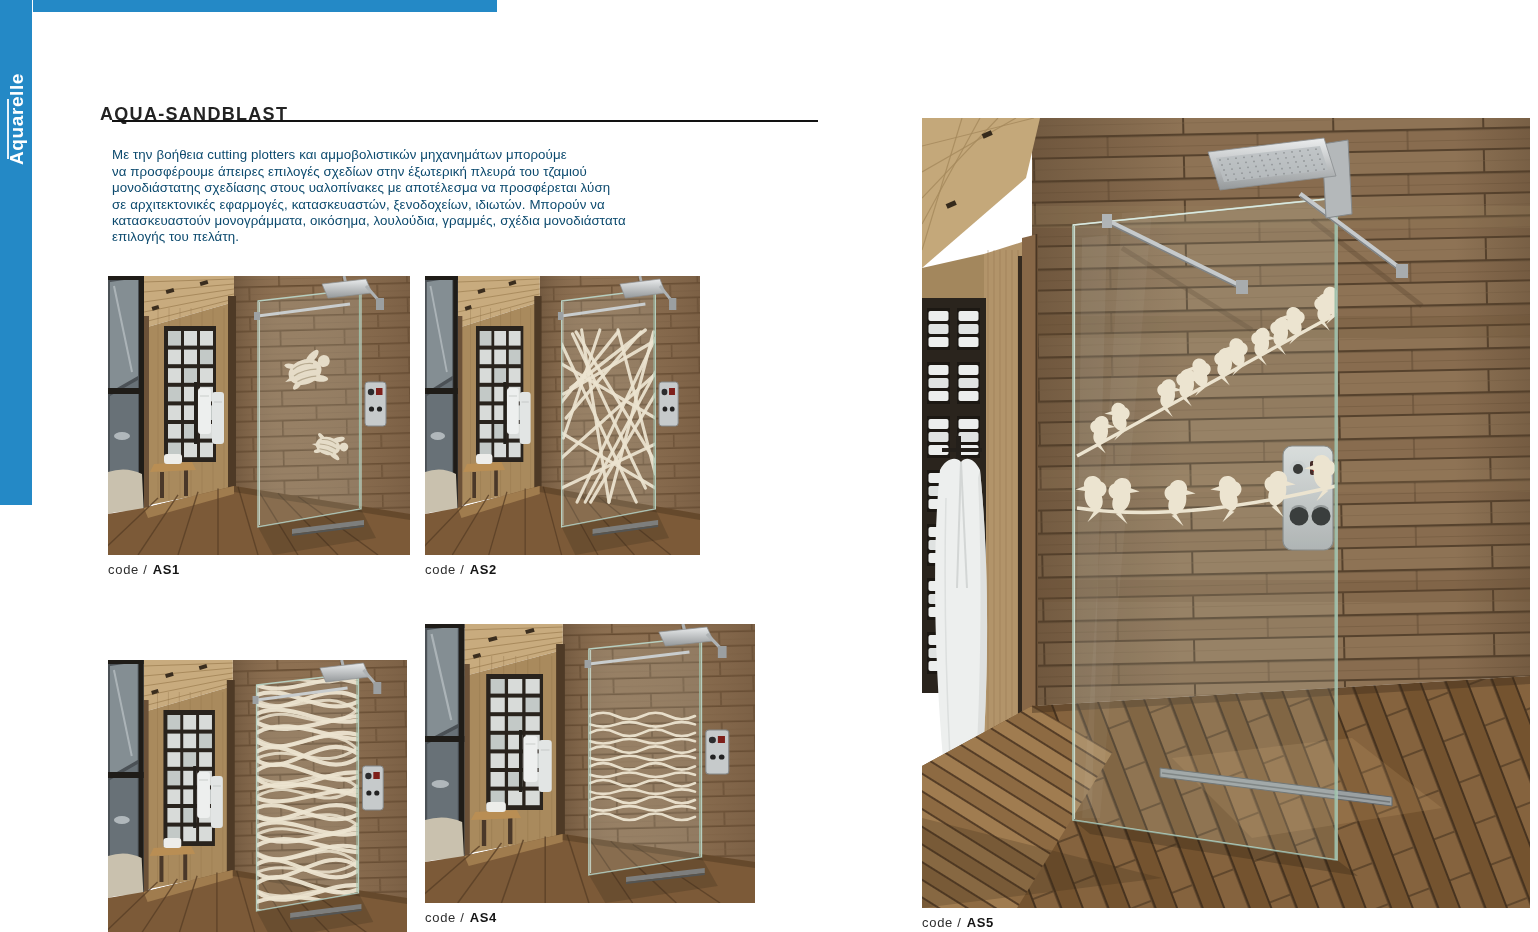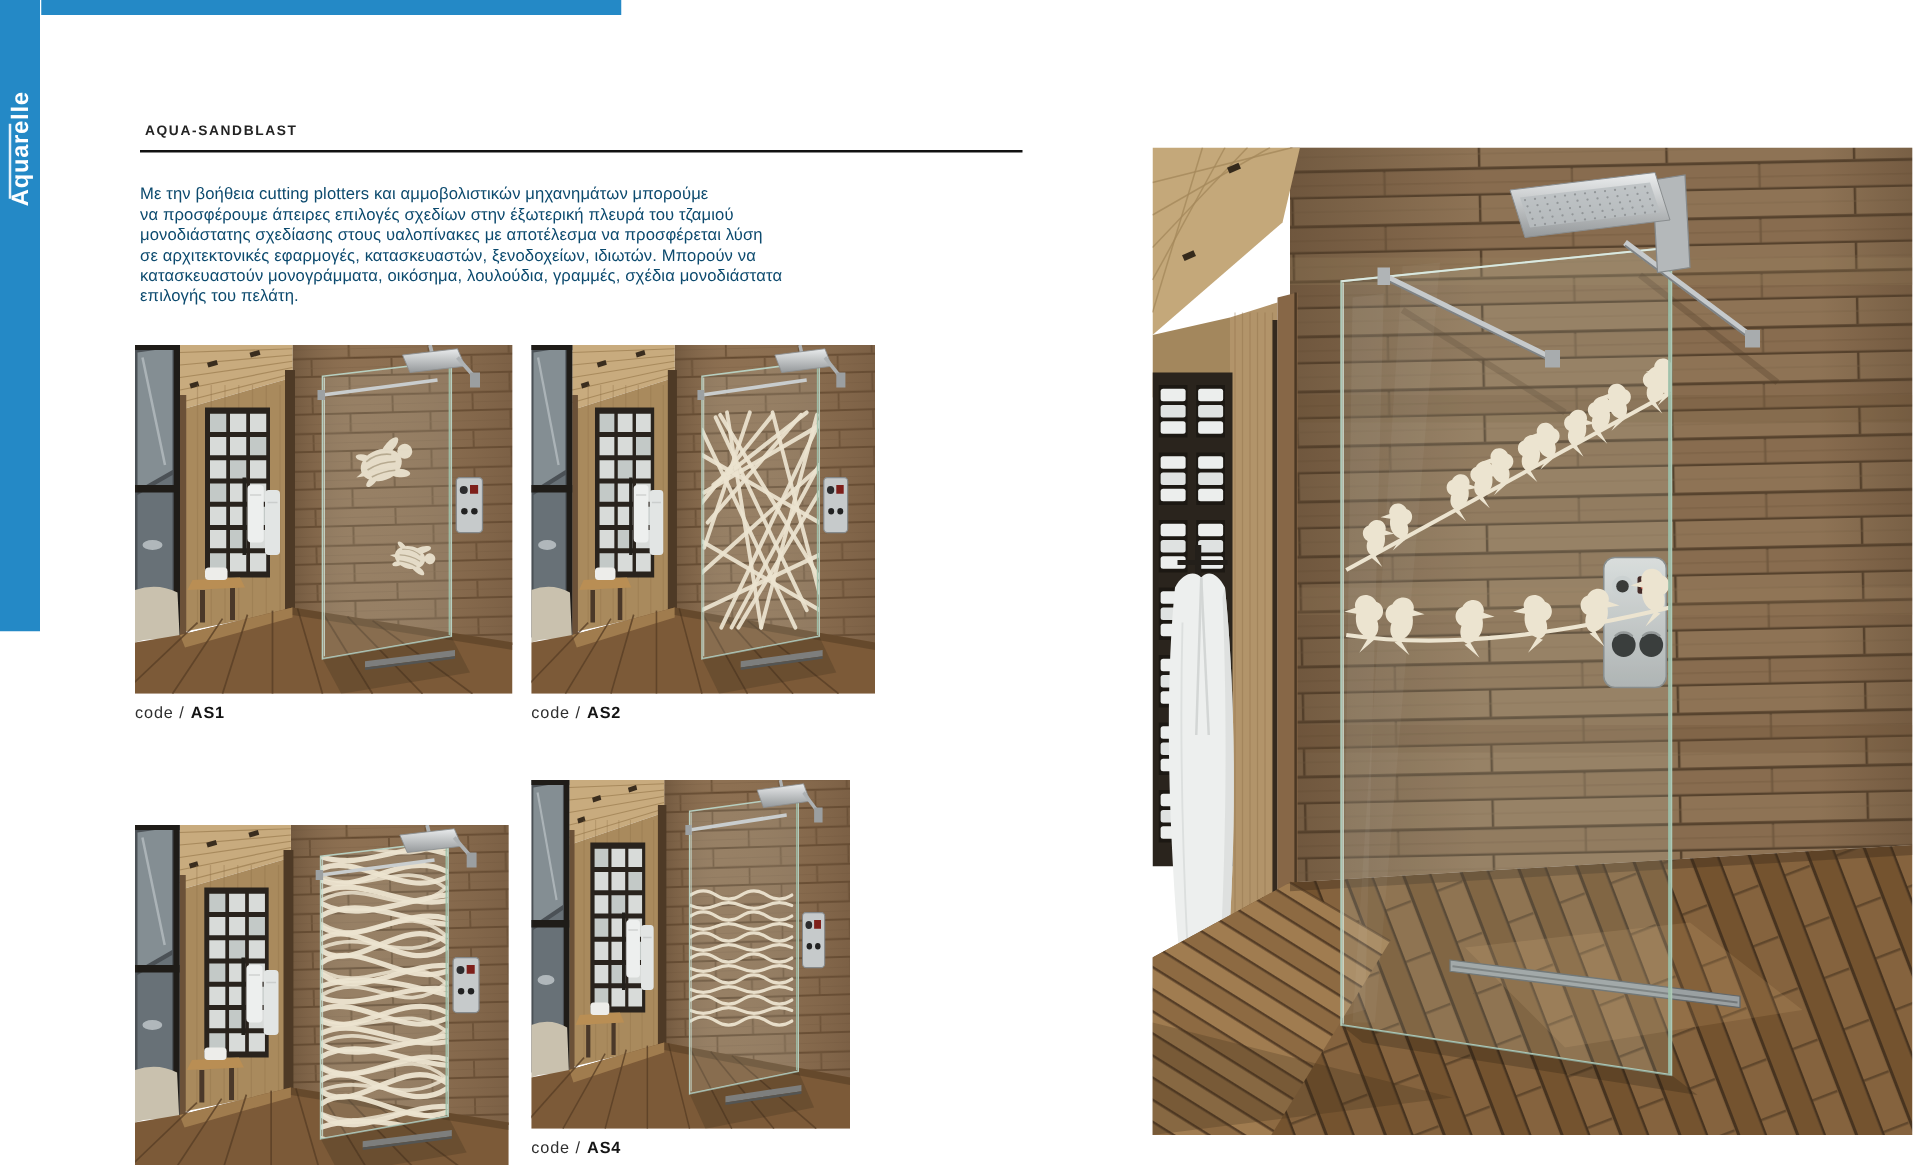--- a/index.html
+++ b/index.html
@@ -7,39 +7,39 @@
   .page{position:relative;width:1538px;height:932px;background:#fff;}
 
   
   .sidebar{position:absolute;left:0;top:0;width:32px;height:505px;background:#2489c6;}
   .topbar{position:absolute;left:33px;top:0;width:464px;height:12px;background:#2489c6;}
   .brand-text{position:absolute;left:6px;top:165px;transform-origin:0 0;transform:rotate(-90deg);
       font-size:19px;font-weight:bold;color:#ffffff;letter-spacing:0.6px;white-space:nowrap;}
   .brand-underline{position:absolute;left:7px;top:99px;width:1.8px;height:60px;background:#ffffff;opacity:.9;}
 
   
-  .title{position:absolute;left:116px;top:92px;font-size:11px;font-weight:bold;letter-spacing:1.3px;color:#232323;}
+  .title{position:absolute;left:100px;top:92px;font-size:18px;font-weight:bold;letter-spacing:1.3px;color:#232323;}
   .divider{position:absolute;left:112px;top:120px;width:706px;height:2px;background:#121212;}
   .desc{position:absolute;left:112px;top:134px;width:680px;font-size:13.3px;line-height:16.4px;
       color:#0c4a6e;white-space:pre-line;letter-spacing:0.1px;}
 
   
   .prod{position:absolute;margin:0;padding:0;}
   .prod .scene{width:100%;}
   .prod .scene svg{display:block;width:100%;height:100%;}
   .s-small{height:279px;}
   .s-large{height:790px;}
   figcaption{margin-top:7px;font-size:13px;color:#2e2e2e;letter-spacing:0.7px;}
   figcaption .pfx{margin-right:5px;}
   figcaption b{color:#141414;font-weight:bold;}
 
   #prod0{left:108px;top:276px;width:302px;}
   #prod1{left:425px;top:276px;width:275px;}
   #prod2{left:108px;top:660px;width:299px;}
-  #prod3{left:425px;top:624px;width:255px;}
+  #prod3{left:425px;top:624px;width:330px;}
   #prod4{left:922px;top:118px;width:608px;}
 </style>
 </head>
 <body>
 
 <div class="page">
 
   <div class="sidebar">
     <span class="brand-text">Aquarelle</span>
     <span class="brand-underline"></span>
@@ -936,15 +936,16 @@
           <circle cx="354" cy="56.6" r="0.9" fill="#878b8d" opacity="0.8"></circle>
           <circle cx="362" cy="55.7" r="0.9" fill="#878b8d" opacity="0.8"></circle>
           <circle cx="370" cy="54.8" r="0.9" fill="#878b8d" opacity="0.8"></circle>
           <circle cx="378" cy="53.9" r="0.9" fill="#878b8d" opacity="0.8"></circle>
           <circle cx="386" cy="53" r="0.9" fill="#878b8d" opacity="0.8"></circle>
           <circle cx="394" cy="52.1" r="0.9" fill="#878b8d" opacity="0.8"></circle>
           <circle cx="402" cy="51.2" r="0.9" fill="#878b8d" opacity="0.8"></circle>
           <polygon points="151,702 415,742 436,758 168,716" fill="#241a10" opacity="0.26"></polygon>
         </svg>
       </div>
+    <figcaption><span class="pfx">code /</span><b>AS5</b></figcaption>
   </figure>
 
 </div>
 
 </body></html>

